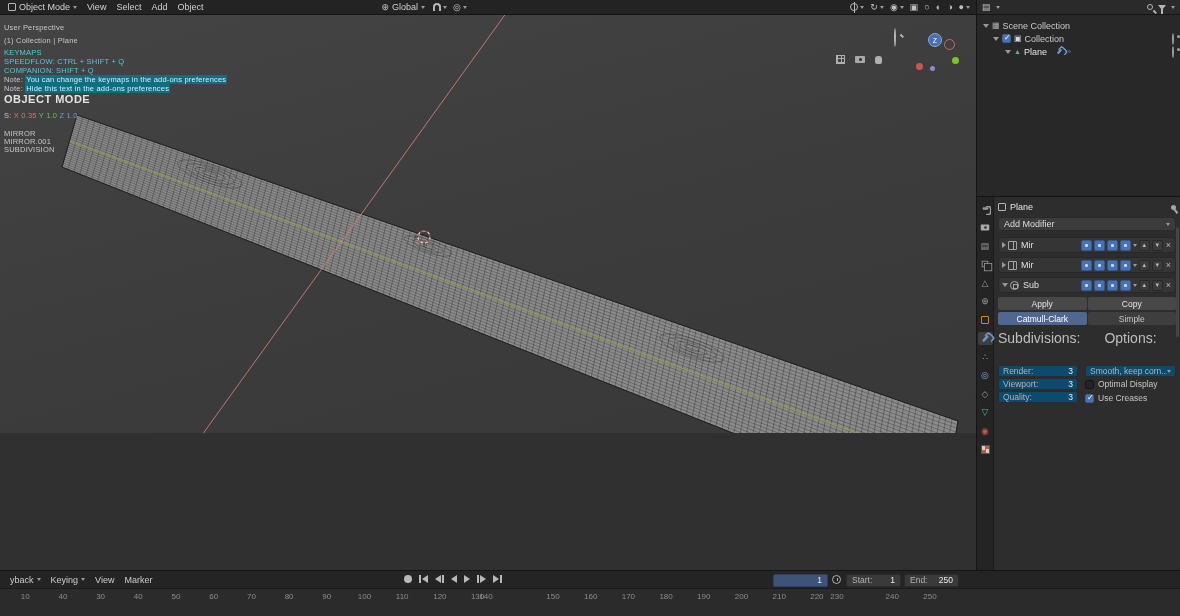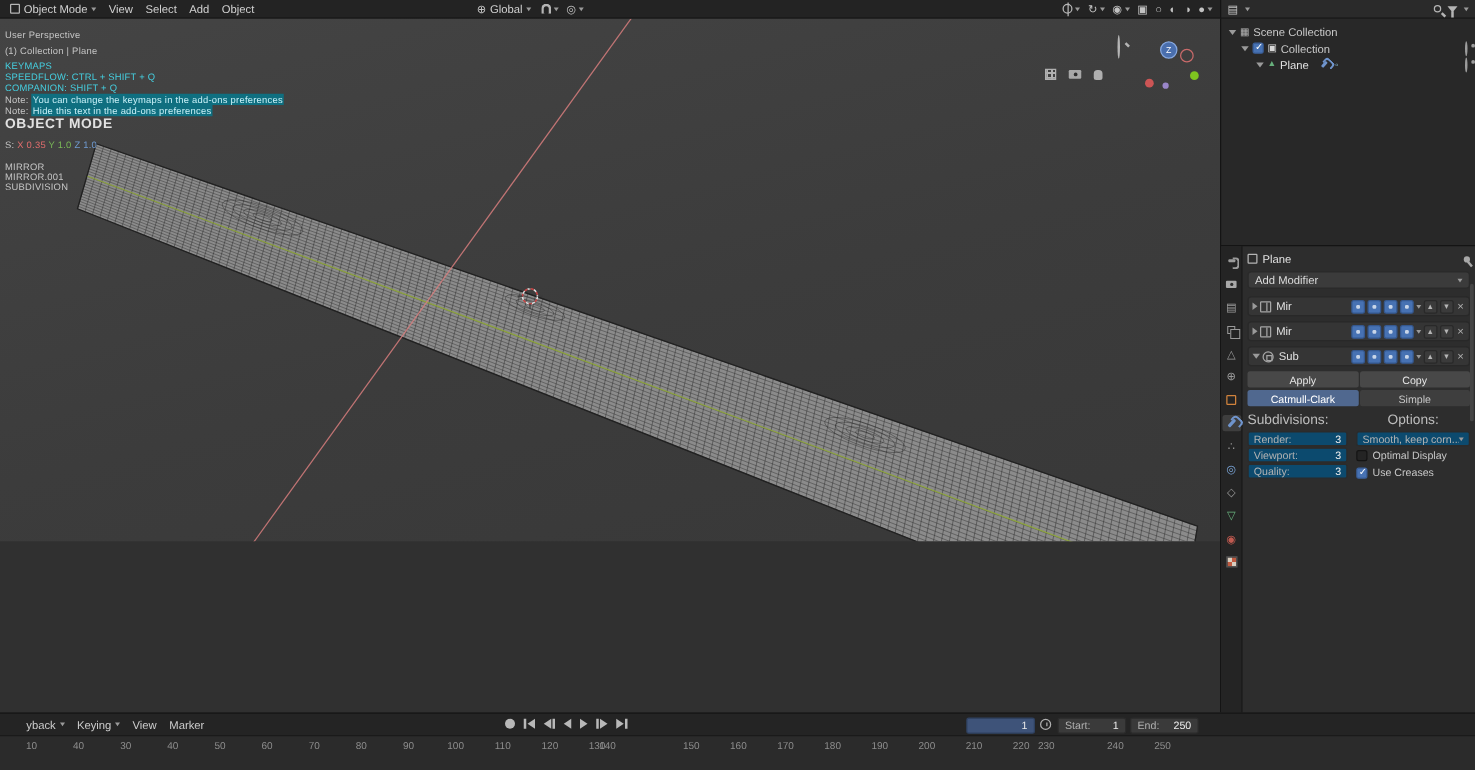--- a/index.html
+++ b/index.html
@@ -88,29 +88,29 @@
   .udbtn{width:11px;height:11px;background:#3b3b3b;border:1px solid #292929;border-radius:2px;display:flex;align-items:center;justify-content:center;}
   .xclose{color:#b5b5b5;font-size:9px;padding:0 1px;}
   .seg{display:flex;gap:1px;margin-bottom:2px;}
   .seg>div{flex:1;height:13px;display:flex;align-items:center;justify-content:center;border-radius:2px;font-size:8.5px;}
   .btn-gray{background:#484848;color:#e5e5e5;}
   .btn-dim{background:#3e3e3e;color:#c6c6c6;}
   .btn-blue{background:#50688f;color:#fff;}
   .cols{display:flex;gap:7px;margin-top:5px;}
   .col-l{width:80px;flex:0 0 auto;}
   .col-r{flex:1;min-width:0;text-align:center;}
-  .collab{color:#bdbdbd;margin-bottom:3px;font-size:11px;}
+  .collab{color:#bdbdbd;margin-bottom:19px;font-size:14px;}
   .field{background:#0c4a6e;border:1px solid #2b2b2b;border-radius:2px;height:12px;display:flex;align-items:center;justify-content:space-between;padding:0 4px;margin-bottom:1px;font-size:8.5px;}
   .field .lab{color:#b2b2b2;} .field .val{color:#ec006;color:#ececec;}
   .cbrow{display:flex;align-items:center;gap:4px;height:12px;margin-bottom:2px;font-size:8.5px;color:#c6c6c6;}
   #pscroll{position:absolute;right:1px;top:30px;width:3px;height:110px;background:#454545;border-radius:2px;}
 
   
   #timeline{position:absolute;left:0;top:570px;width:1180px;height:18px;background:#242424;border-top:1px solid #141414;font-size:9px;color:#cdcdcd;}
-  #tl-menus{display:flex;align-items:center;height:100%;padding-left:16px;}
+  #tl-menus{display:flex;align-items:center;height:100%;padding-left:5px;}
   #tl-controls{position:absolute;left:404px;top:4px;display:flex;gap:7px;align-items:center;}
   .ptri-l{width:0;height:0;border-top:4px solid transparent;border-bottom:4px solid transparent;border-right:6px solid #b8b8b8;}
   .ptri-r{width:0;height:0;border-top:4px solid transparent;border-bottom:4px solid transparent;border-left:6px solid #b8b8b8;}
   .pbar{width:2px;height:8px;background:#b8b8b8;}
   .pdot{width:8px;height:8px;border-radius:50%;background:#b8b8b8;}
   .pctl{display:flex;align-items:center;gap:1px;}
   .tl-field{position:absolute;top:2.5px;height:13px;border-radius:2px;display:flex;align-items:center;justify-content:space-between;padding:0 5px;font-size:8.5px;}
   #frame-field{left:773px;width:55px;background:#3e5379;border:1px solid #2f4160;color:#fff;justify-content:flex-end;}
   #start-field{left:846px;width:55px;background:#3a3a3a;border:1px solid #2b2b2b;}
   #end-field{left:904px;width:55px;background:#3a3a3a;border:1px solid #2b2b2b;}

